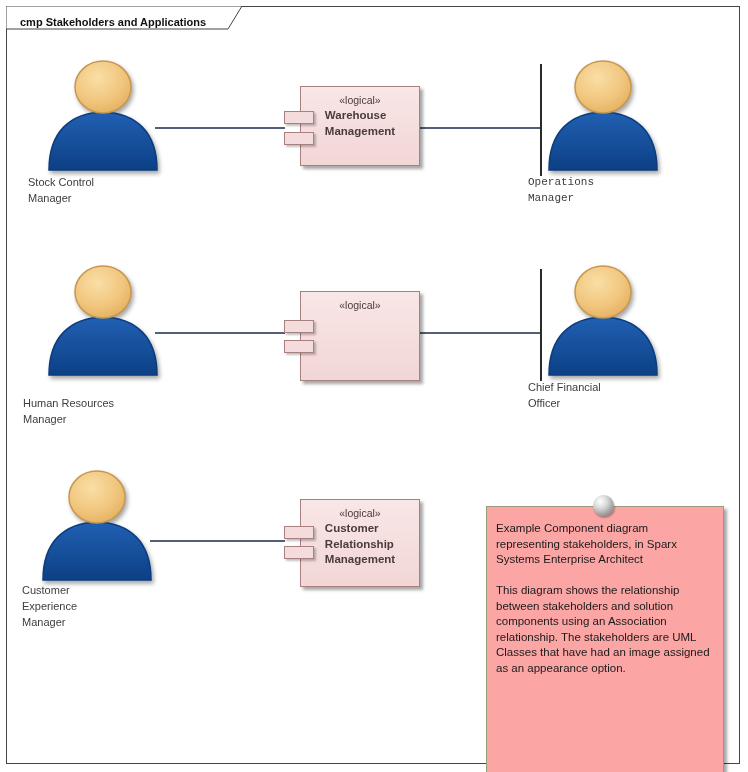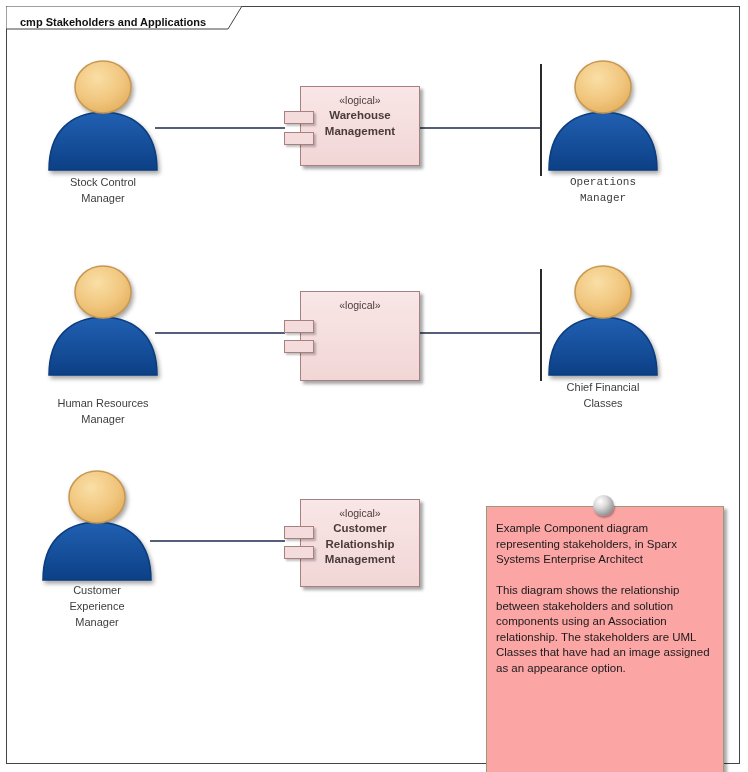--- a/index.html
+++ b/index.html
@@ -11,36 +11,36 @@
     position:absolute;left:6px;top:6px;width:734px;height:758px;
     border:1px solid #454545;box-sizing:border-box;
   }
   .frame-tab{position:absolute;left:6px;top:6px;width:238px;height:40px;}
   .frame-tab-label{
     position:absolute;left:14px;top:10px;font-size:11px;font-weight:bold;color:#111;
     white-space:nowrap;
   }
   .actor{position:absolute;width:114px;height:112px;filter:drop-shadow(2px 3px 2px rgba(0,0,0,0.35));}
   .actor-label{
-    position:absolute;text-align:center;font-size:11px;line-height:16px;color:#3d3d3d;
+    position:absolute;text-align:left;font-size:11px;line-height:16px;color:#3d3d3d;
     white-space:pre-line;
   }
   .assoc-line{position:absolute;height:1.5px;background:#545e78;}
   .boundary-line{position:absolute;width:2px;background:#2a2a2a;}
   .component{
     position:absolute;width:120px;box-sizing:border-box;
     background:linear-gradient(180deg,#f9e6e6 0%,#f2d6d6 100%);
     border:1px solid #a98080;
     box-shadow:3px 3px 3px rgba(0,0,0,0.35);
     display:flex;flex-direction:column;align-items:center;justify-content:flex-start;
     padding-top:7px;
   }
   .component-stereotype{font-size:10.5px;color:#4a3b3b;margin-bottom:2px;}
   .component-name{
-    font-size:11.5px;font-weight:bold;color:#4a3b3b;text-align:center;
+    font-size:11.5px;font-weight:bold;color:#4a3b3b;
     line-height:15.5px;white-space:pre-line;
   }
   .port{
     position:absolute;left:-17px;width:30px;height:13px;box-sizing:border-box;
     background:#f5dcdc;border:1px solid #a98080;
     box-shadow:2px 2px 2px rgba(0,0,0,0.25);
   }
   .note{
     position:absolute;left:486px;top:506px;width:238px;height:278px;box-sizing:border-box;
     background:#fca5a5;border:1px solid #9b9b7a;
@@ -123,21 +123,21 @@
     <div class="port" style="top:28px;"></div>
     <div class="port" style="top:48px;"></div>
     <div class="component-stereotype">«logical»</div>
   </div>
 
   <svg class="actor" style="left:546px;top:265px;" viewBox="0 0 114 112">
     <path d="M3,110 C3,72 24,53 57,52 C90,53 111,72 111,110 Z" fill="url(#bodyGrad)" stroke="#0a3c7e" stroke-width="1.5"></path>
     <ellipse cx="57" cy="27" rx="28" ry="26" fill="url(#headGrad)" stroke="#c89850" stroke-width="1.5"></ellipse>
   </svg>
   <div class="actor-label" style="left:528px;top:379px;width:150px;">Chief Financial
-Classes</div>
+Officer</div>
 
   <div class="assoc-line" style="left:150px;top:540px;width:135px;"></div>
 
   <svg class="actor" style="left:40px;top:470px;" viewBox="0 0 114 112">
     <path d="M3,110 C3,72 24,53 57,52 C90,53 111,72 111,110 Z" fill="url(#bodyGrad)" stroke="#0a3c7e" stroke-width="1.5"></path>
     <ellipse cx="57" cy="27" rx="28" ry="26" fill="url(#headGrad)" stroke="#c89850" stroke-width="1.5"></ellipse>
   </svg>
   <div class="actor-label" style="left:22px;top:582px;width:150px;">Customer
 Experience
 Manager</div>

